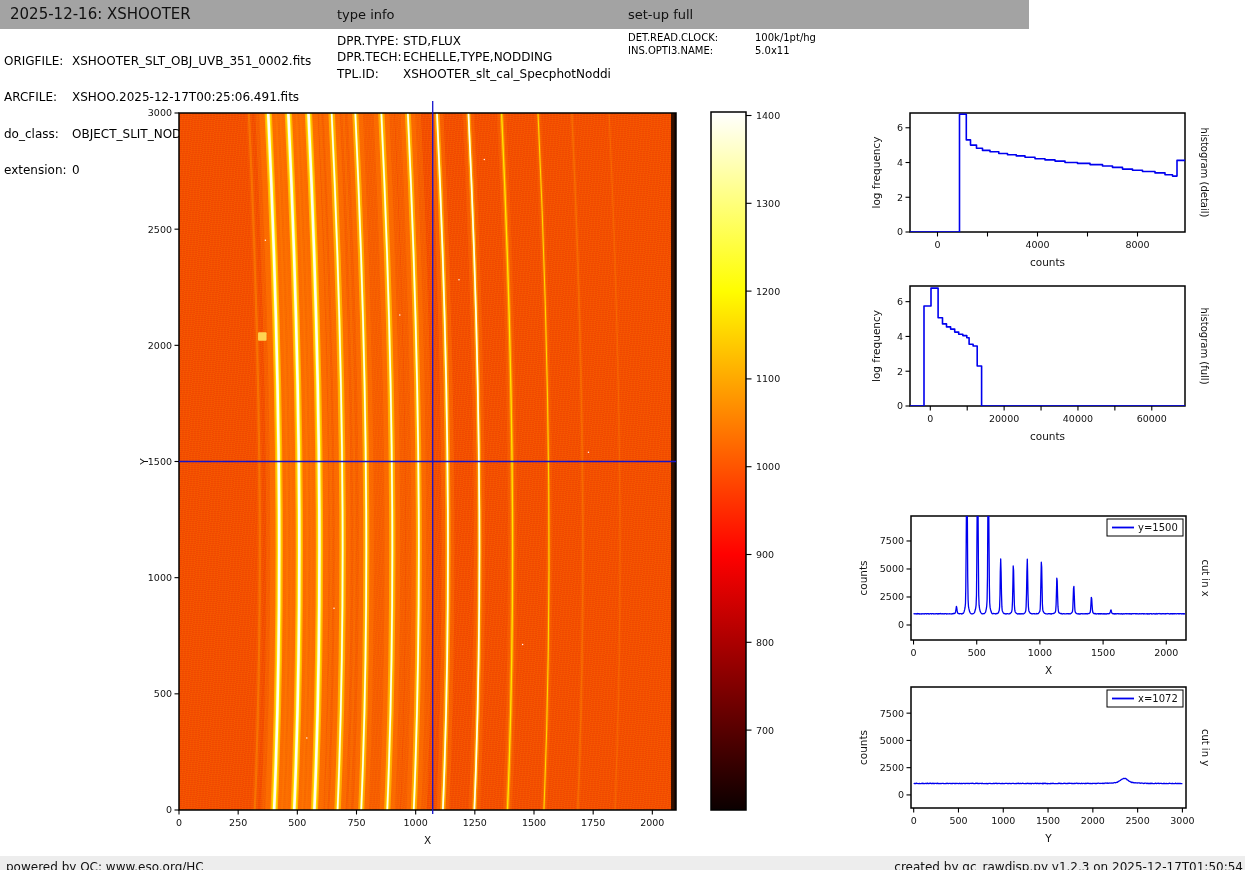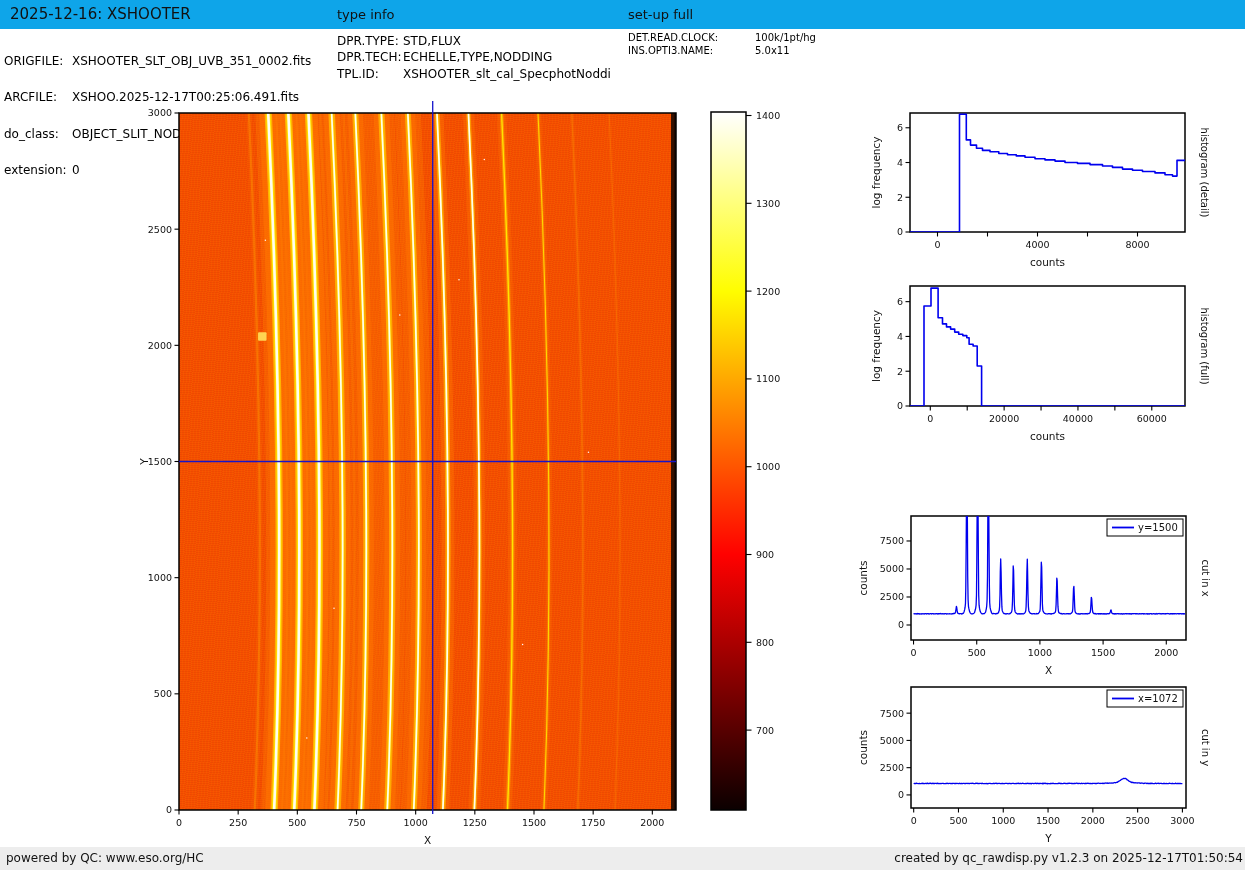--- a/index.html
+++ b/index.html
@@ -1,35 +1,35 @@
 <!DOCTYPE html>
 <html><head>
 <meta charset="utf-8">
 <style>
   html,body{margin:0;padding:0;}
   body{width:1245px;height:870px;position:relative;background:#fff;overflow:hidden;
        font-family:"DejaVu Sans","Liberation Sans",sans-serif;color:#000;}
-  .topbar{position:absolute;left:0;top:0;width:1245px;height:29px;background:#0ea5e9;}
+  .topbar{position:absolute;left:0;top:0;width:1029px;height:29px;background:#a3a3a3;}
   .page-title{position:absolute;left:10px;top:0;line-height:29px;font-size:15px;color:#111;}
   .sec-label{position:absolute;top:0;line-height:29px;font-size:13px;color:#111;text-align:center;}
   .sec-type{left:337px;} .sec-setup{left:628px;}
   .meta-col{position:absolute;font-size:12px;line-height:16.4px;white-space:nowrap;}
   .meta-col.small{font-size:10px;line-height:12.6px;}
   .mlabel{display:inline-block;}
   .col1 .mlabel{width:68px;margin-top:20px;} .col2 .mlabel{width:66px;} .col3 .mlabel{width:127px;}
   #image-bg{position:absolute;left:179px;top:113px;width:497px;height:697px;
     background-image:
       repeating-linear-gradient(95deg, rgba(255,220,0,.05) 0 1px, rgba(0,0,0,0) 1px 3px),
       repeating-linear-gradient(5deg, rgba(120,0,0,.07) 0 1px, rgba(0,0,0,0) 1px 2px);
     background-color:#f75000;}
   #image-svg{display:block;width:100%;height:100%;}
   #colorbar{position:absolute;left:711px;top:112px;width:35px;height:698px;}
   #overlay{position:absolute;left:0;top:0;z-index:5;pointer-events:none;}
   svg text{font-family:"DejaVu Sans","Liberation Sans",sans-serif;}
-  .footbar{position:absolute;left:0;bottom:0;width:1245px;height:23px;background:#ededed;font-size:12px;color:#111;}
+  .footbar{position:absolute;left:0;bottom:0;width:1245px;height:14px;background:#ededed;font-size:12px;color:#111;}
   .foot-left{position:absolute;left:6px;line-height:22px;}
   .foot-right{position:absolute;right:2px;line-height:22px;}
 </style>
 </head>
 <body>
 
 <div class="topbar">
   <div class="page-title">2025-12-16: XSHOOTER</div>
   <div class="sec-label sec-type">type info</div>
   <div class="sec-label sec-setup">set-up full</div>

